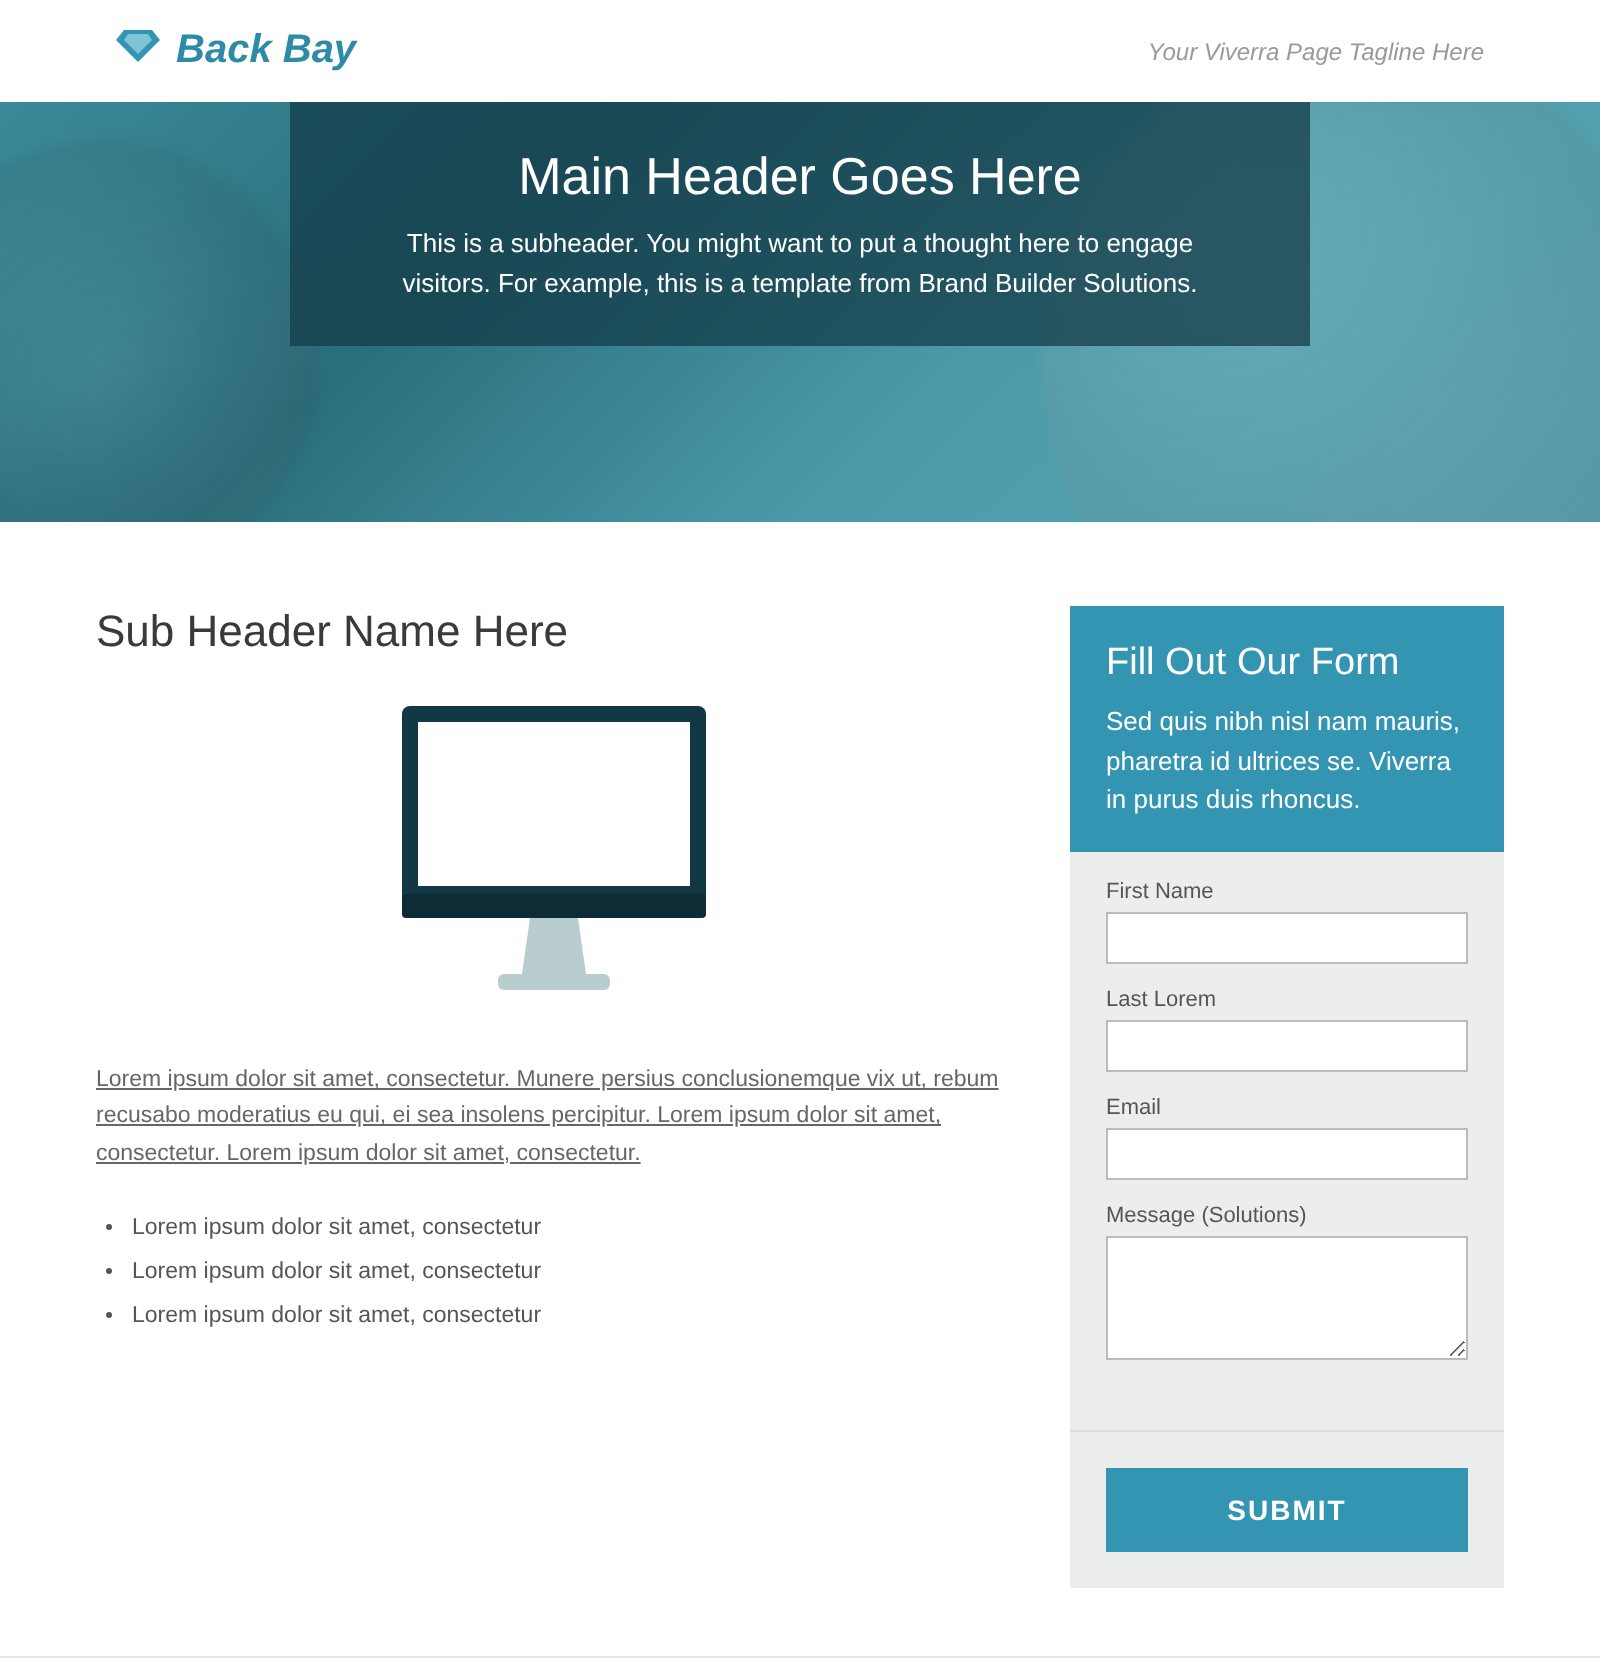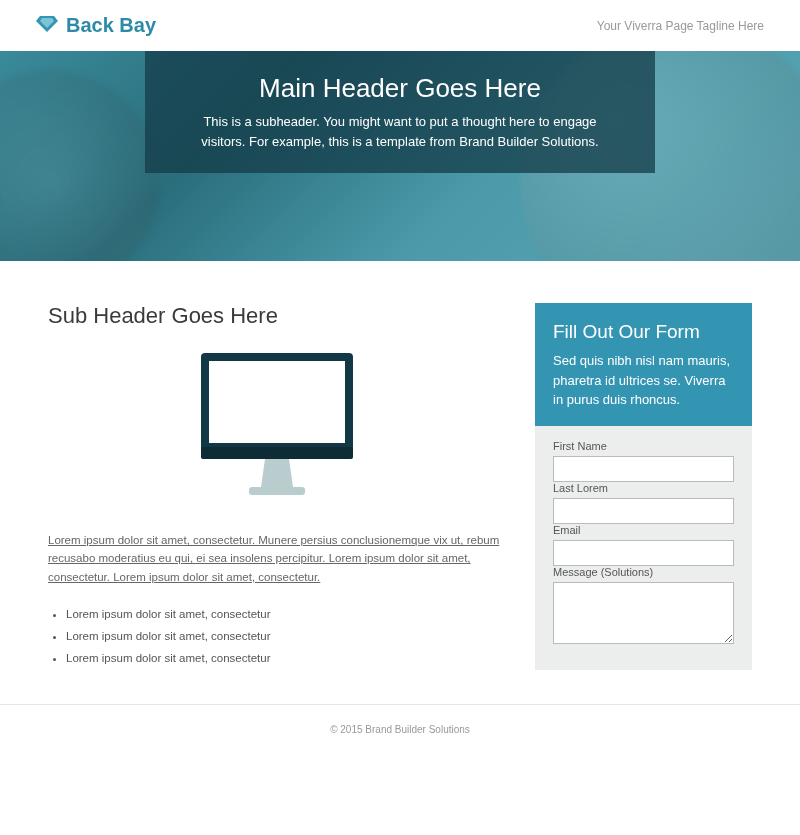--- a/index.html
+++ b/index.html
@@ -6,22 +6,23 @@
 body {
   font-family: -apple-system, BlinkMacSystemFont, "Segoe UI", Helvetica, Arial, sans-serif;
   background: #fff;
   color: #333;
   width: 800px;
 }
 .topbar {
   display: flex;
   justify-content: space-between;
   align-items: center;
-  padding: 14px 36px;
+  padding: 14px 58px;
   background: #fff;
+  font-style: italic;
 }
 .brand {
   display: flex;
   align-items: center;
   gap: 8px;
 }
 .brand-name {
   font-size: 20px;
   font-weight: 600;
   color: #2d8ba8;
@@ -138,20 +139,21 @@
   margin-bottom: 8px;
 }
 .form-sub {
   font-size: 13px;
   line-height: 1.5;
 }
 .form-body {
   padding: 14px 18px 18px 18px;
 }
 .field {
+  margin-bottom: 12px;
 }
 .field label {
   display: block;
   font-size: 11px;
   color: #555;
   margin-bottom: 4px;
 }
 .field input, .field textarea {
   width: 100%;
   border: 1px solid #bbb;
@@ -209,21 +211,21 @@
 <div class="hero">
   <div class="hero-box">
     <h1 class="hero-title">Main Header Goes Here</h1>
     <p class="hero-sub">This is a subheader. You might want to put a thought here to engage visitors. For example, this is a template from Brand Builder Solutions.</p>
   </div>
 </div>
 
 <div class="main">
 
   <div class="left">
-    <h2 class="left-h2">Sub Header Goes Here</h2>
+    <h2 class="left-h2">Sub Header Name Here</h2>
 
     <div class="monitor-wrap">
       <svg width="180" height="160" viewBox="0 0 180 160">
         <rect x="14" y="6" width="152" height="106" rx="4" fill="#113844"></rect>
         <rect x="22" y="14" width="136" height="82" fill="#ffffff"></rect>
         <rect x="14" y="100" width="152" height="12" rx="2" fill="#0d2c35"></rect>
         <path d="M78 112 L102 112 L106 140 L74 140 Z" fill="#b9cdce"></path>
         <rect x="62" y="140" width="56" height="8" rx="3" fill="#b9cdce"></rect>
       </svg>
     </div>
@@ -254,19 +256,22 @@
       </div>
       <div class="field">
         <label>Email</label>
         <input type="text" value="" style="">
       </div>
       <div class="field">
         <label>Message (Solutions)</label>
         <textarea style=""></textarea>
       </div>
     </div>
+    <div class="form-footer">
+      <button class="submit-btn">SUBMIT</button>
+    </div>
   </div>
 
 </div>
 
 <div class="page-footer">
   <span>© 2015 Brand Builder Solutions</span>
 </div>
 
 </body></html>

